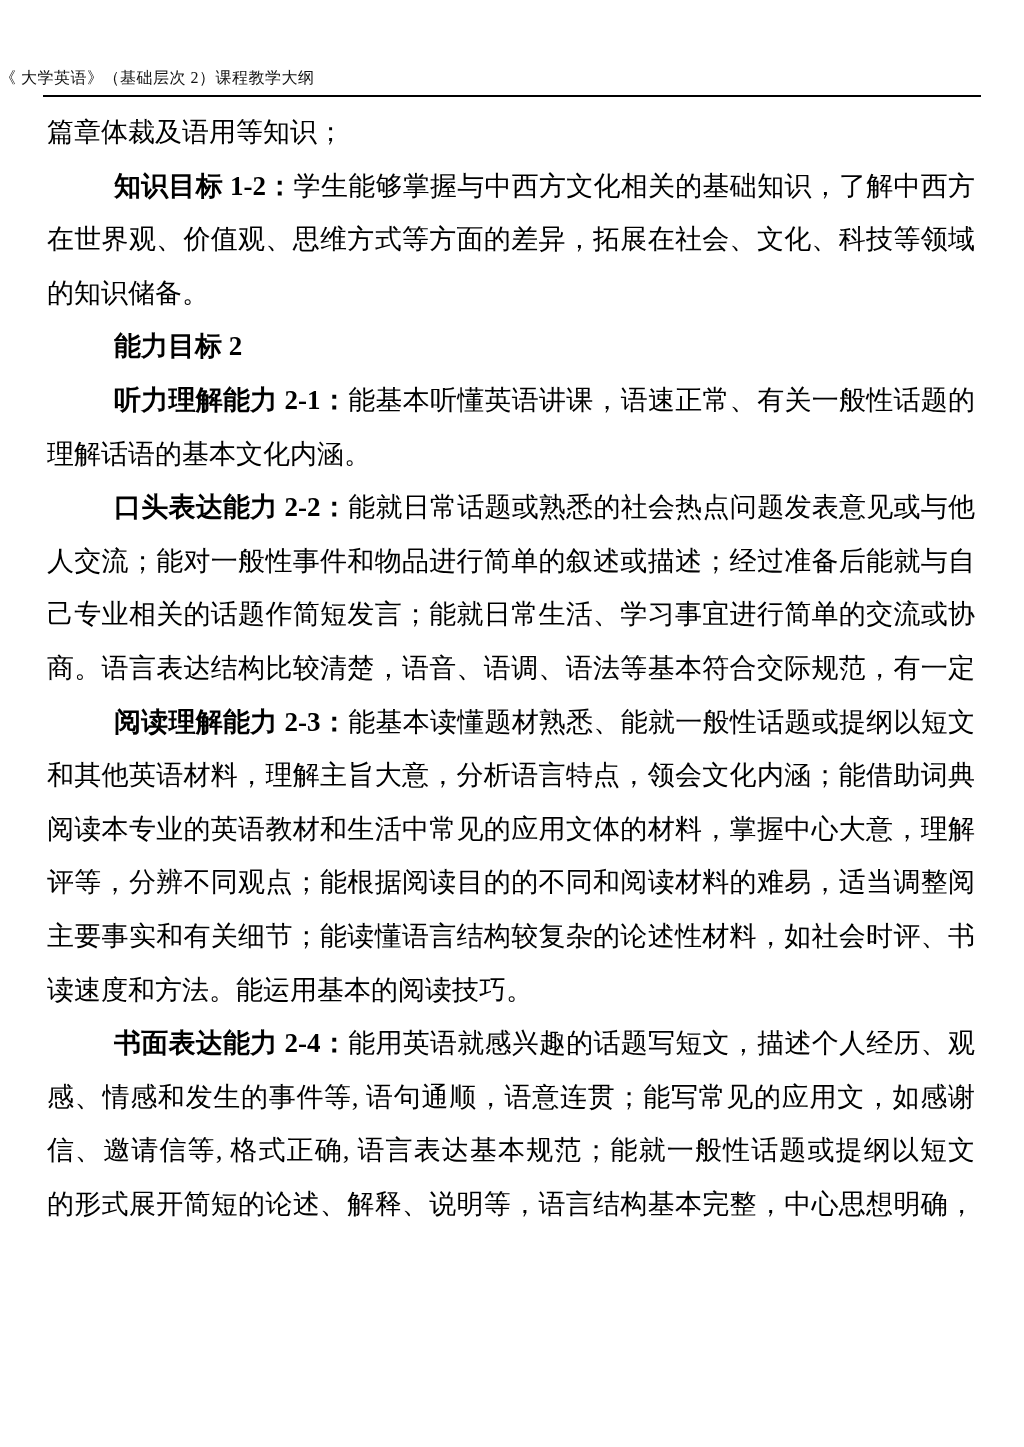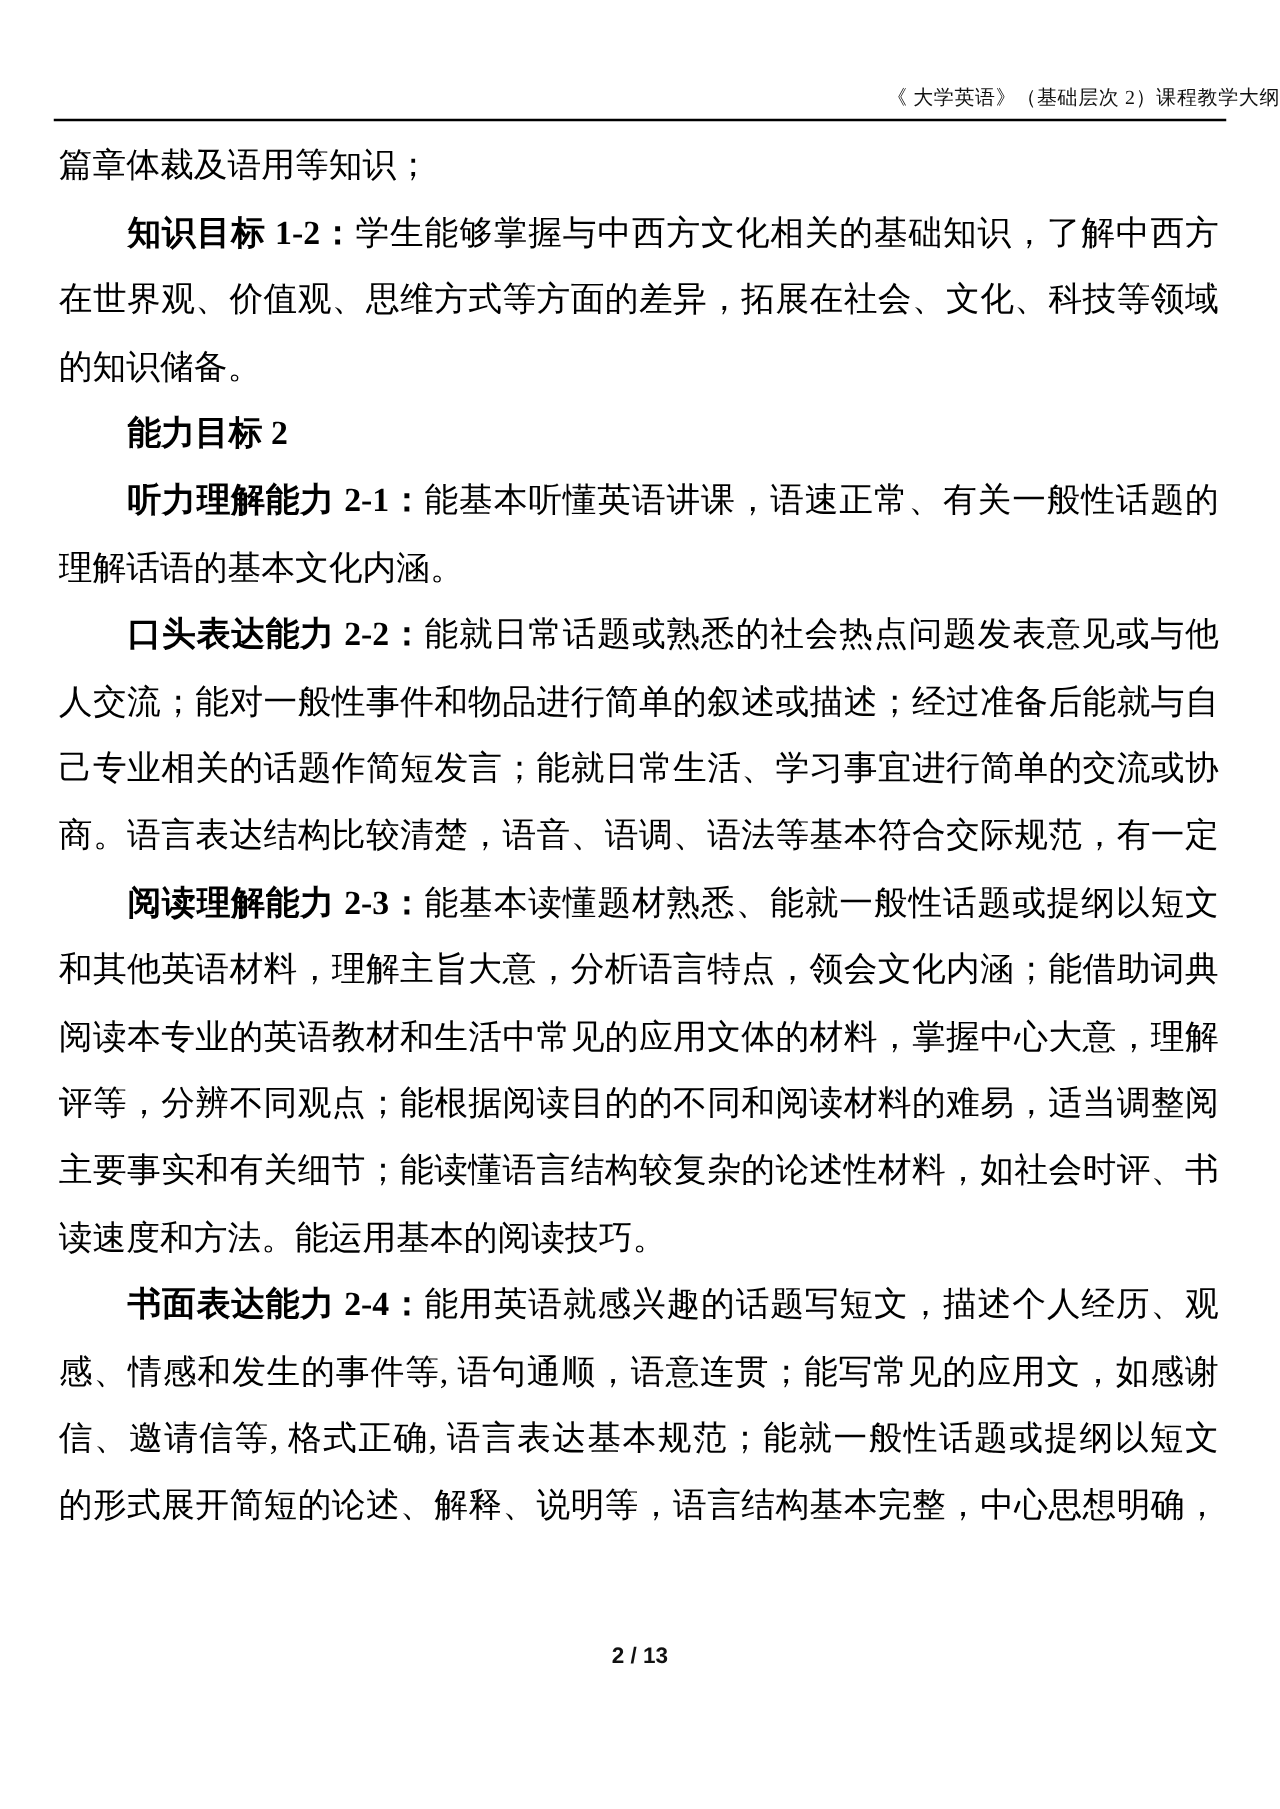--- a/index.html
+++ b/index.html
@@ -20,21 +20,21 @@
     width: 1024px;
     height: 1447px;
     background: #ffffff;
     overflow: hidden;
   }
   .header-title {
     position: absolute;
     top: 68px;
     left: 0;
     width: 100%;
-    text-align: right;
+    text-align: left;
     font-size: 16px;
     color: #111111;
     letter-spacing: 0.5px;
     white-space: pre;
   }
   .header-rule {
     position: absolute;
     top: 95px;
     left: 43px;
     width: 938px;
@@ -54,20 +54,21 @@
     text-align-last: justify;
   }
   .line.short {
     text-align-last: left;
   }
   .line.indent {
     text-indent: 55px;
   }
   .b {
     font-weight: bold;
+    margin-left: 12px;
   }
   .footer {
     position: absolute;
     top: 1314px;
     left: 0;
     width: 100%;
     text-align: center;
     font-family: "Liberation Sans", "DejaVu Sans", sans-serif;
     font-size: 18px;
     font-weight: 600;
@@ -99,15 +100,14 @@
     <div class="line"><span>阅读本专业的英语教材和生活中常见的应用文体的材料，掌握中心大意，理解</span></div>
     <div class="line"><span>评等，分辨不同观点；能根据阅读目的的不同和阅读材料的难易，适当调整阅</span></div>
     <div class="line"><span>主要事实和有关细节；能读懂语言结构较复杂的论述性材料，如社会时评、书</span></div>
     <div class="line short"><span>读速度和方法。能运用基本的阅读技巧。</span></div>
     <div class="line indent"><span class="b">书面表达能力 2-4：</span><span>能用英语就感兴趣的话题写短文，描述个人经历、观</span></div>
     <div class="line"><span>感、情感和发生的事件等, 语句通顺，语意连贯；能写常见的应用文，如感谢</span></div>
     <div class="line"><span>信、邀请信等, 格式正确, 语言表达基本规范；能就一般性话题或提纲以短文</span></div>
     <div class="line"><span>的形式展开简短的论述、解释、说明等，语言结构基本完整，中心思想明确，</span></div>
   </div>
 
-  <div class="footer">2 / 13</div>
 
 </div>
 
 </body></html>

